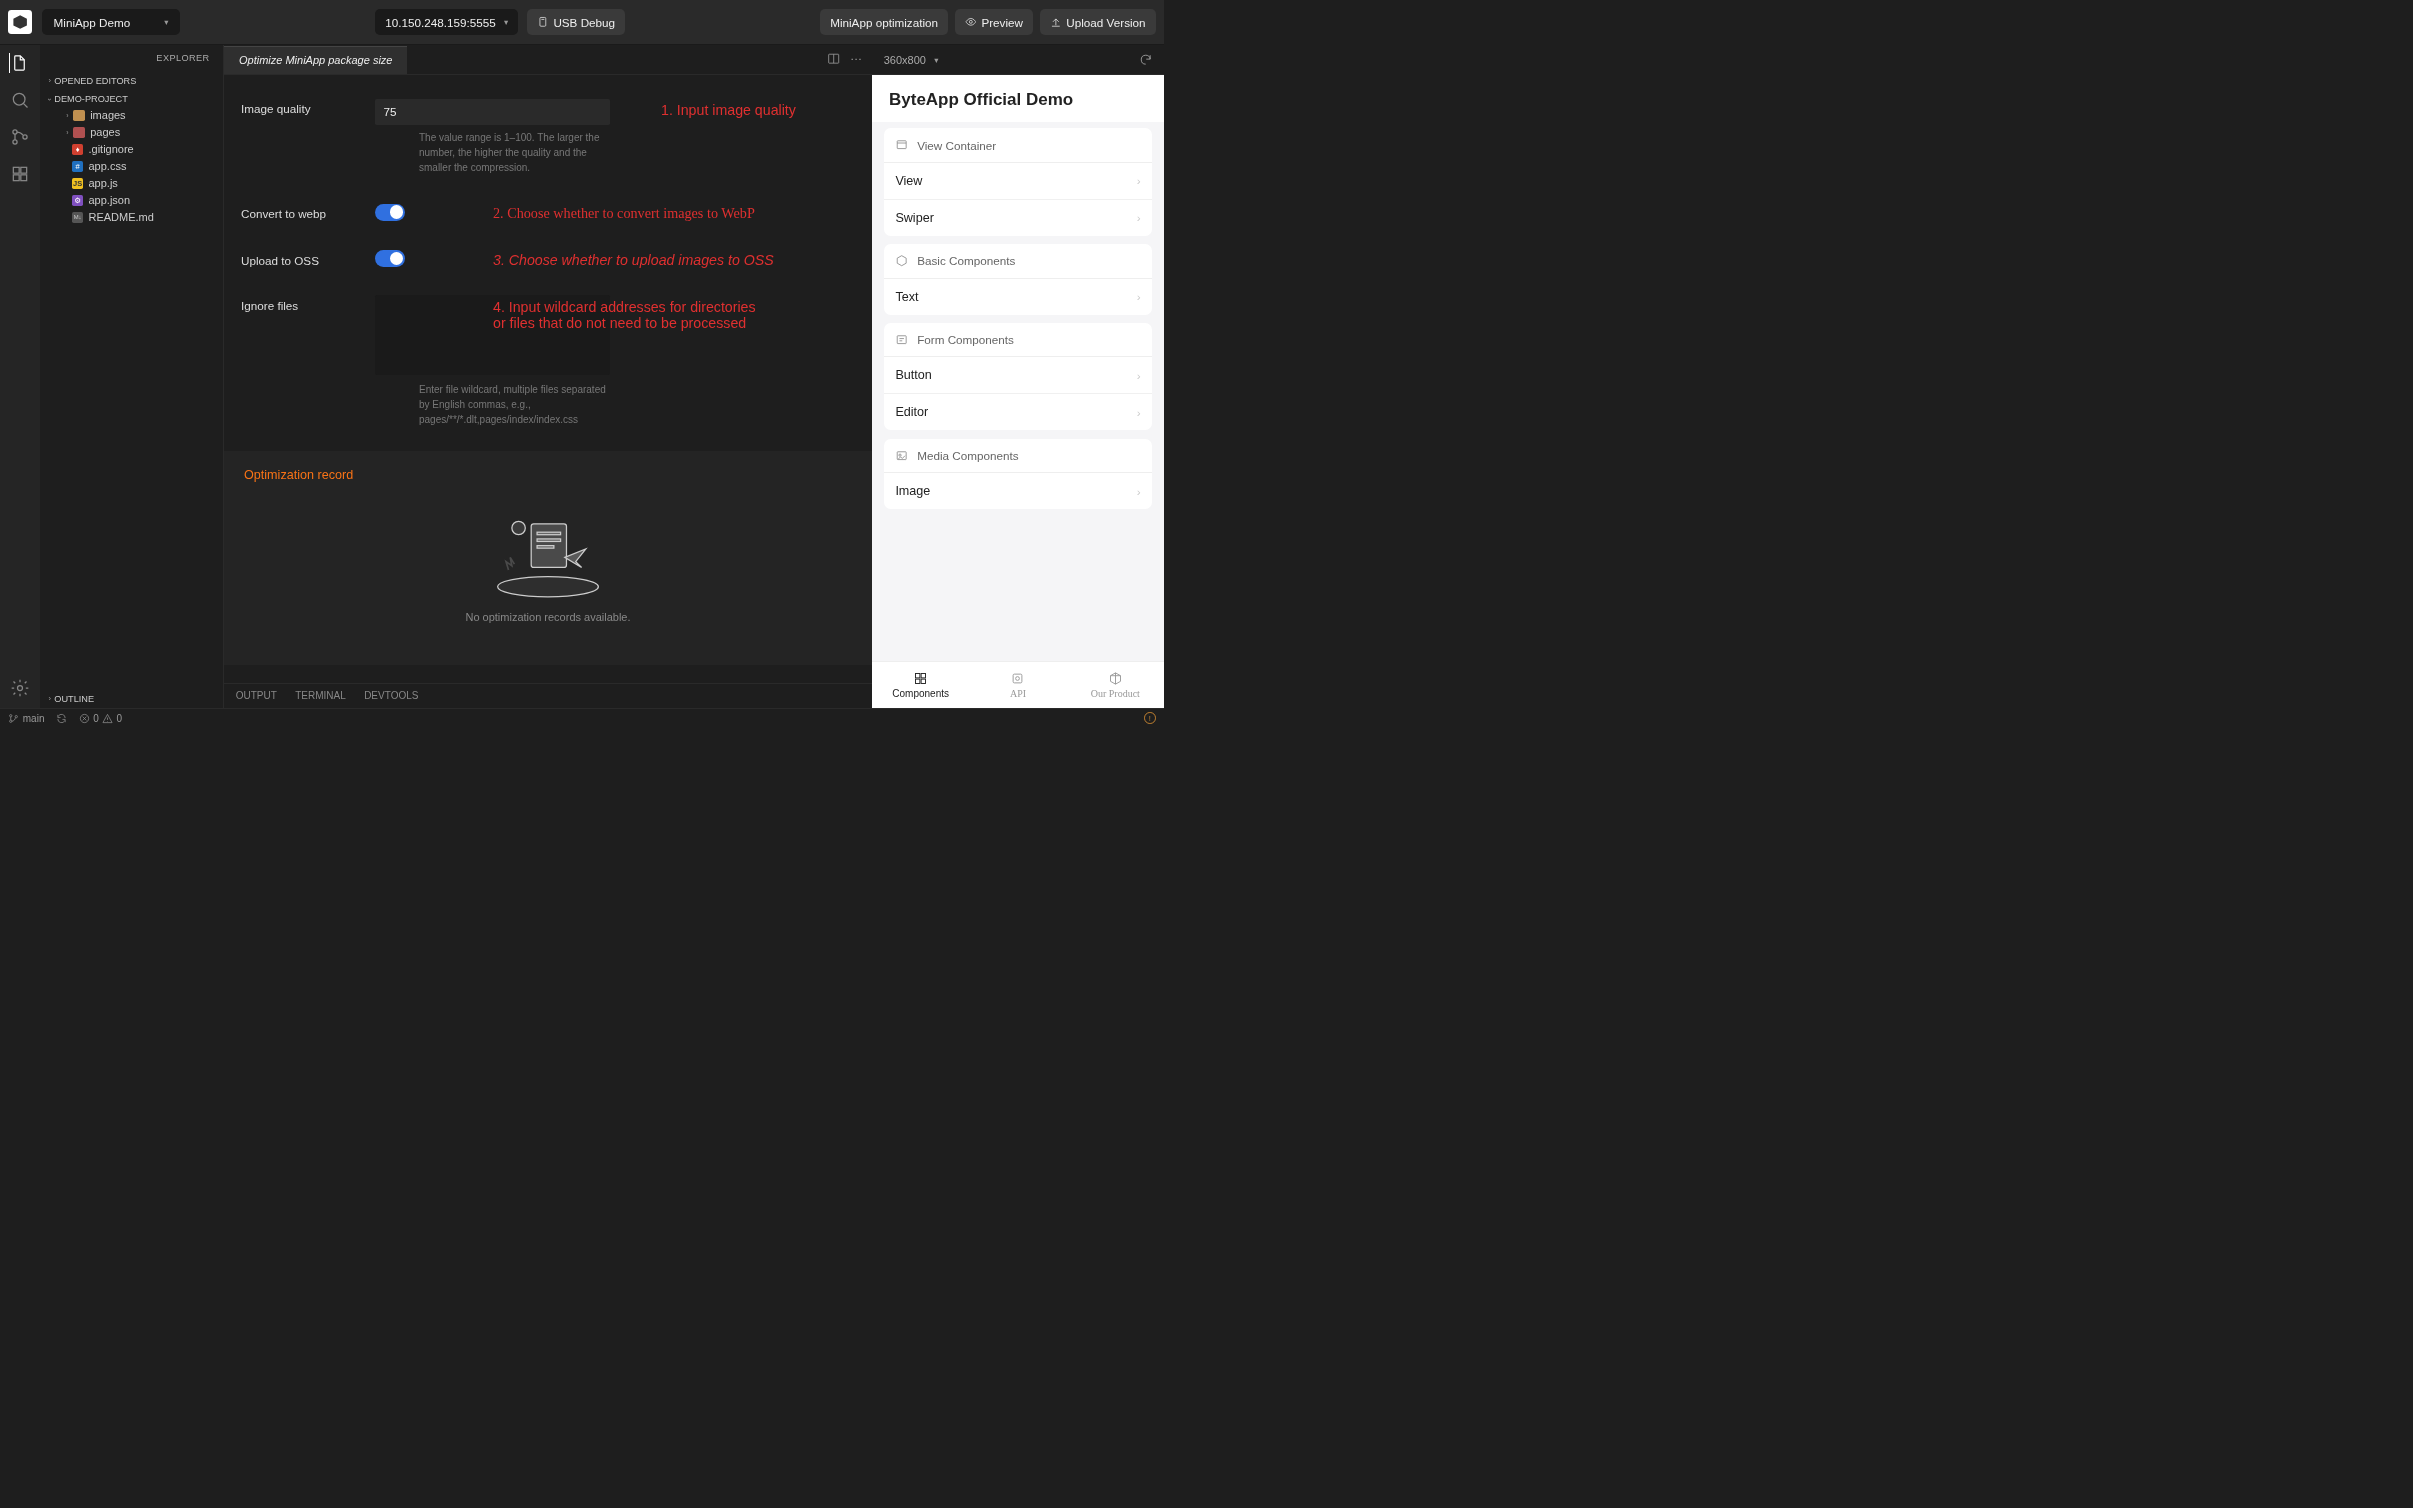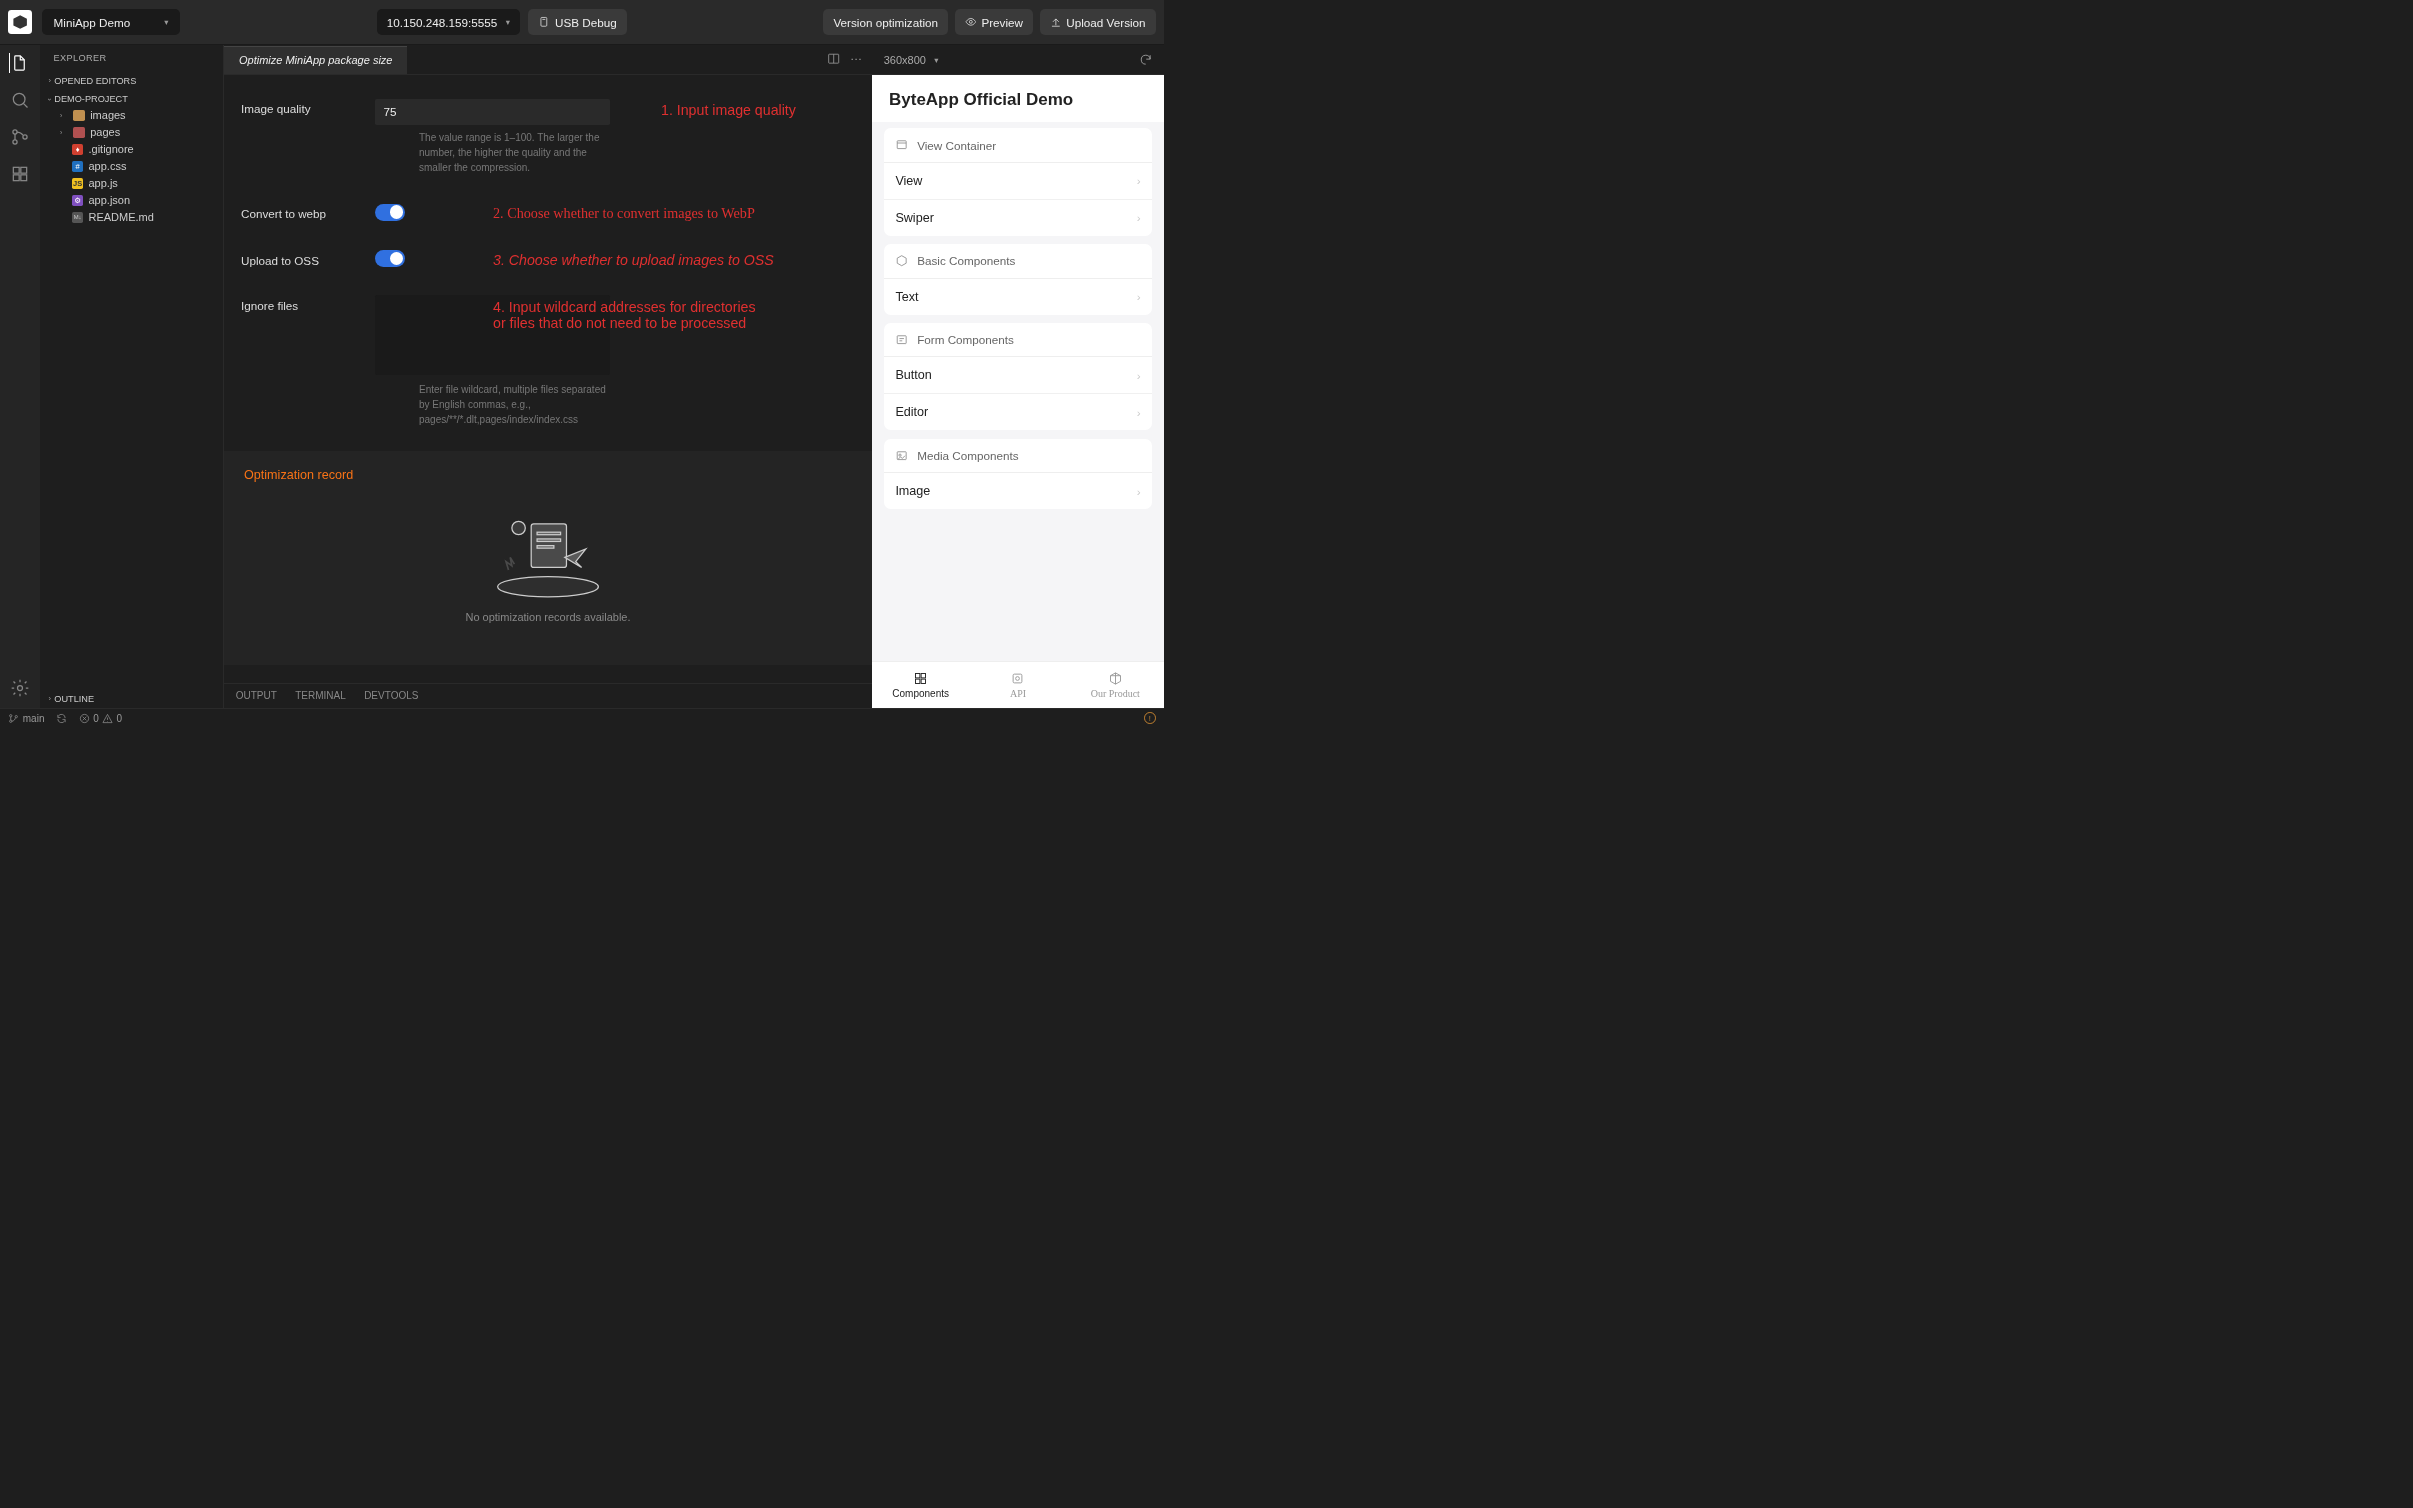--- a/index.html
+++ b/index.html
@@ -88,20 +88,21 @@
 .act-icon.active { color: #fff; border-left: 1.7px solid #fff; padding-left: 0; margin-left: -1.7px;}
 .activity-bar .spacer { flex:1; }
 
 
 .sidebar {
   width: 184px;
   background: #1e1e1e;
   border-right: 0.8px solid #2a2a2a;
   display: flex;
   flex-direction: column;
+  text-align: right;
 }
 .sidebar-title { padding: 8.4px 13.4px; font-size: 9.2px; letter-spacing: 0.4px; color: #aaa; }
 .sb-section { padding: 1.7px 0; }
 .sb-header {
   padding: 2.5px 8.4px;
   font-size: 9.2px;
   color: #ccc;
   display: flex;
   align-items: center;
   gap: 3.4px;
@@ -321,21 +322,21 @@
     <div class="btn">
       <svg width="11.7" height="11.7" viewBox="0 0 24 24">
           <rect x="6" y="3" width="12" height="18" rx="2"></rect>
           <path d="M9 7h6"></path>
         </svg>
       <span>USB Debug</span>
     </div>
   </div>
   <div class="topbar-right">
     <div class="btn">
-      <span>Version optimization</span>
+      <span>MiniApp optimization</span>
     </div>
     <div class="btn">
       <svg width="11.7" height="11.7" viewBox="0 0 24 24">
           <path d="M2 12s4-7 10-7 10 7 10 7-4 7-10 7S2 12 2 12z"></path>
           <circle cx="12" cy="12" r="3"></circle>
         </svg>
       <span>Preview</span>
     </div>
     <div class="btn">
       <svg width="11.7" height="11.7" viewBox="0 0 24 24">

